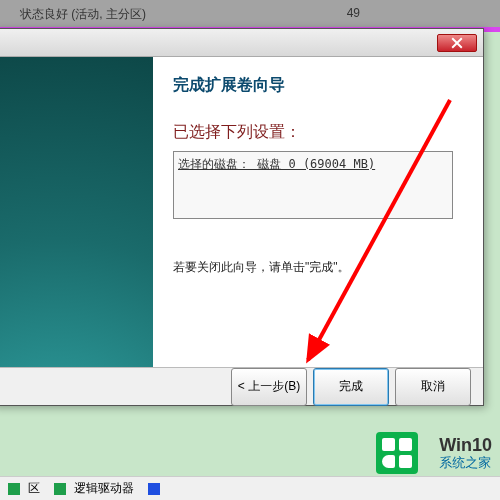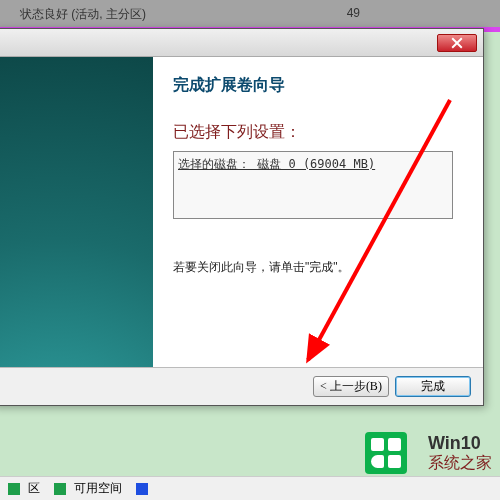--- a/index.html
+++ b/index.html
@@ -75,27 +75,27 @@
     .hint { margin-top: 40px; font-size: 12px; color: #222; }
     .button-row {
       position: absolute; bottom: 0; left: 0; right: 0;
       height: 38px;
       border-top: 1px solid #bbb;
       display: flex; align-items: center; justify-content: flex-end;
       gap: 6px; padding: 0 12px;
       background: #f0f0f0;
     }
     .btn {
-      min-width: 76px; height: 21px;
+      min-width: 76px; height: 38px;
       background: linear-gradient(#fff, #e0e0e0);
       border: 1px solid #888;
       border-radius: 3px;
       font-size: 12px;
       cursor: pointer;
-      display: flex; align-items: center; justify-content: center; font-family: Liberation Serif, serif;
+      display: flex; align-items: center; justify-content: center;
     }
     .btn.primary {
       border: 1px solid #2a7ab0;
       box-shadow: 0 0 0 1px #7fc5f0 inset;
       text-align: right;
     }
     .legend {
       position: absolute; bottom: 0; left: 0; right: 0;
       height: 24px;
       background: #f0f0f0;
@@ -110,21 +110,21 @@
     }
     .wm-logo {
       width: 42px; height: 42px; background: #0cb14b;
       display: grid; grid-template-columns: 1fr 1fr; grid-template-rows: 1fr 1fr;
       gap: 4px; padding: 6px; border-radius: 4px;
     }
     .wm-logo div { background: #fff; border-radius: 2px; }
     .wm-logo div:nth-child(3) { border-radius: 50% 2px 2px 50%; }
     .wm-text { line-height: 1.1; }
     .wm-text .l1 { font-size: 18px; font-weight: bold; color: #333; }
-    .wm-text .l2 { font-size: 16px; color: #7f1d1d; }
+    .wm-text .l2 { font-size: 13px; color: #0369a1; }
     .arrow {
       position: absolute;
       pointer-events: none;
     }
   </style>
 </head>
 <body>
 
 <div class="bg-partition">
   <span>状态良好 (活动, 主分区)</span>
@@ -148,37 +148,38 @@
       <div class="subtext">已选择下列设置：</div>
       <div class="listbox">
         <div class="item">选择的磁盘：  磁盘 0 (69004 MB)</div>
       </div>
       <div class="hint">若要关闭此向导，请单击"完成"。</div>
     </div>
   </div>
   <div class="button-row">
     <button class="btn">&lt; 上一步(B)</button>
     <button class="btn primary">完成</button>
+    <button class="btn">取消</button>
   </div>
 </div>
 
 <svg class="arrow" style="left:290px; top:95px;" width="170" height="280">
   <defs>
     <marker id="ah" markerWidth="10" markerHeight="10" refX="6" refY="3" orient="auto">
       <path d="M0,0 L7,3 L0,6 Z" fill="#ff0000"></path>
     </marker>
   </defs>
   <line x1="160" y1="5" x2="18" y2="265" stroke="#ff0000" stroke-width="4" marker-end="url(#ah)"></line>
 </svg>
 
 <div class="legend">
   <span class="swatch" style="background:#1e9e4a"></span>
   <span>区</span>
   <span class="swatch" style="background:#1e9e4a; margin-left:8px"></span>
-  <span>可用空间</span>
+  <span>逻辑驱动器</span>
   <span class="swatch" style="background:#1e4ee0; margin-left:8px"></span>
 </div>
 
 <div class="watermark">
   <div class="wm-logo">
     <div></div>
       <div></div>
       <div></div>
       <div></div>
   </div>

